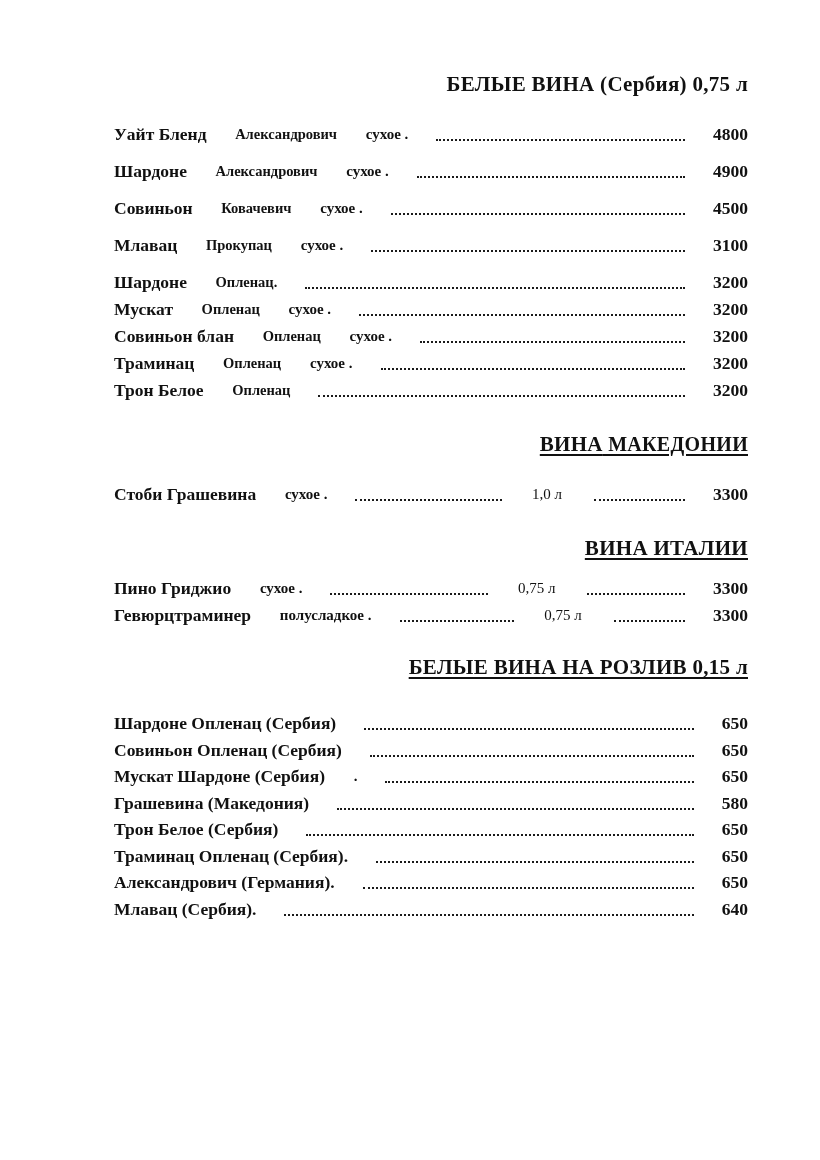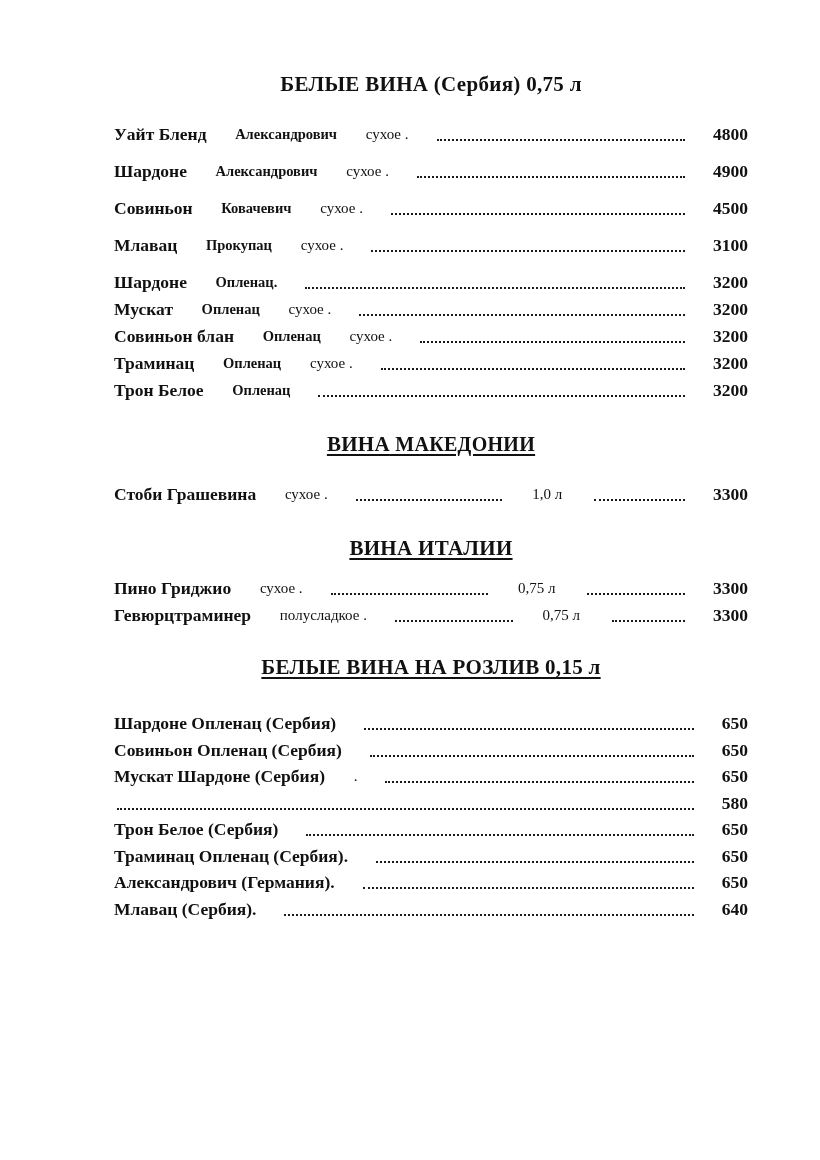--- a/index.html
+++ b/index.html
@@ -17,21 +17,21 @@
     overflow: hidden;
   }
   .content {
     position: absolute;
     left: 114px;
     top: 72px;
     width: 634px;
   }
   .section { margin: 0; }
   .heading {
-    text-align: center;
+    text-align: right;
     font-weight: bold;
     font-size: 21px;
     letter-spacing: 0.3px;
     margin: 0 0 26px 0;
     white-space: nowrap;
   }
   .heading .heading-text.underlined {
     text-decoration: underline;
     text-underline-offset: 3px;
     text-decoration-thickness: 1.5px;
@@ -59,21 +59,21 @@
 
   .nm {
     font-weight: bold;
     font-size: 17.5px;
   }
   .sub {
     font-weight: bold;
     font-size: 14.5px;
   }
   .desc {
-    font-weight: normal;
+    font-weight: bold;
     font-size: 15px;
   }
   .vol {
     font-weight: normal;
     font-size: 15px;
     padding: 0 4px;
   }
   .price {
     font-weight: bold;
     font-size: 17.5px;
@@ -253,20 +253,21 @@
   <div class="row">
     <span class="nm">Мускат Шардоне (Сербия)</span>
 
     <span class="desc">&nbsp;.</span>
     <span class="leader first"></span>
 
     <span class="price">650</span>
   </div>
 
   <div class="row">
+    <span class="nm">Грашевина (Македония)</span>
 
     <span class="leader first"></span>
 
     <span class="price">580</span>
   </div>
 
   <div class="row">
     <span class="nm">Трон Белое (Сербия)</span>
 
     <span class="leader first"></span>

